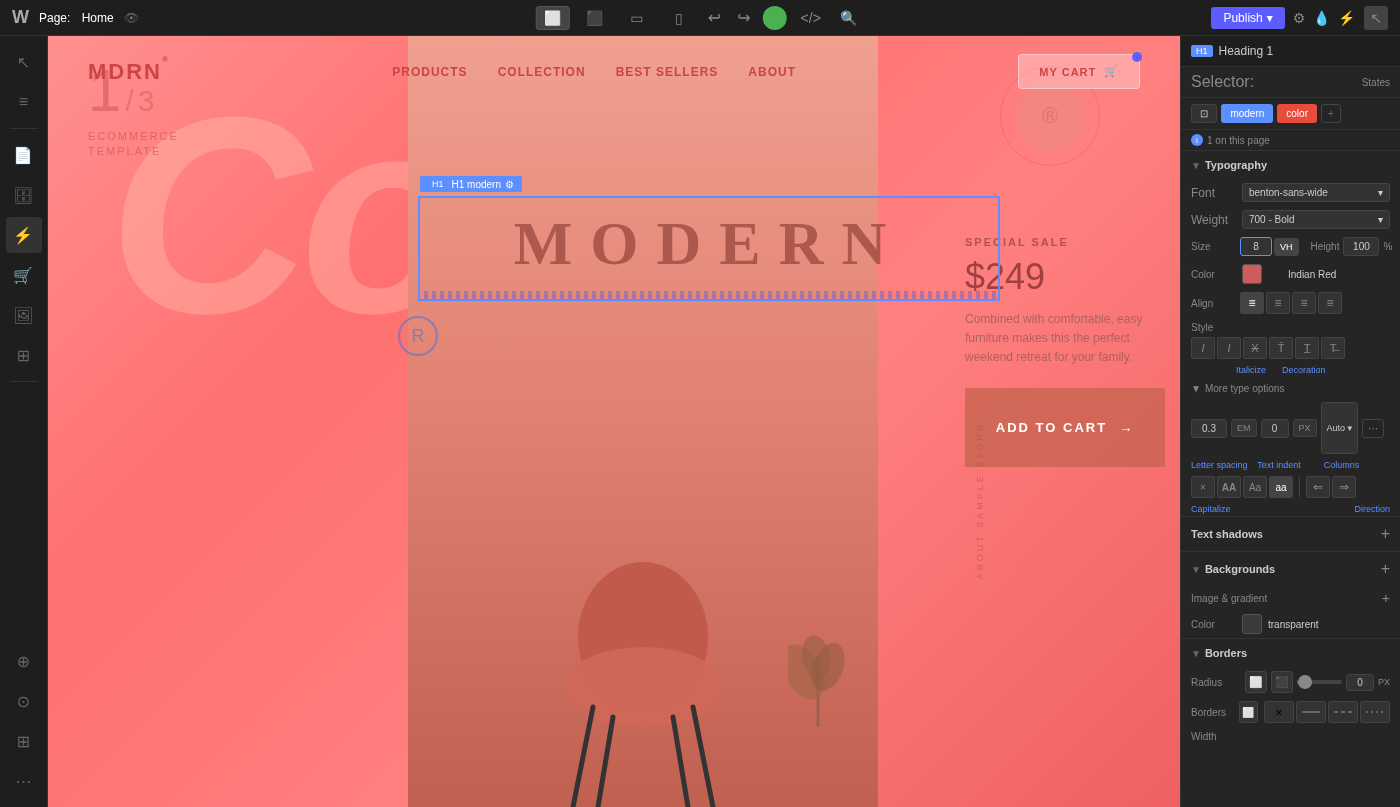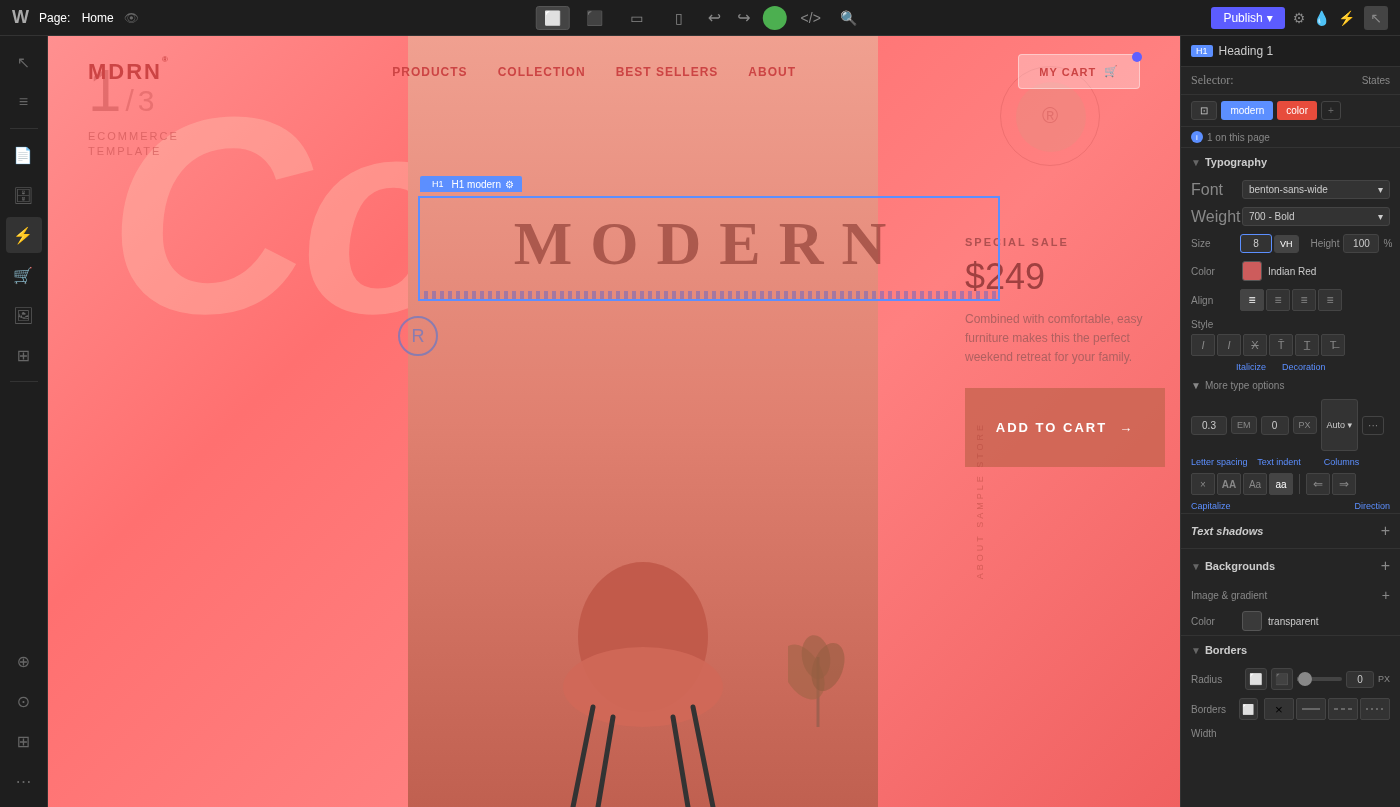--- a/index.html
+++ b/index.html
@@ -296,21 +296,21 @@
     }
     .panel-title { color: #ccc; font-size: 12px; }
 
     .selector-row {
       display: flex;
       align-items: center;
       justify-content: space-between;
       padding: 6px 10px;
       border-bottom: 1px solid #333;
     }
-    .selector-label { color: #888; font-size: 12px; font-family: Liberation Serif, serif; }
+    .selector-label { color: #888; font-size: 16px; }
     .states-label { color: #888; font-size: 10px; }
 
     .selector-chips {
       display: flex;
       gap: 4px;
       padding: 6px 10px;
       border-bottom: 1px solid #333;
       align-items: center;
     }
     .chip {
@@ -345,21 +345,21 @@
     .section-header-left { display: flex; align-items: center; gap: 4px; }
     .section-arrow { color: #666; font-size: 10px; }
     .section-title-text { color: #ccc; font-size: 11px; font-weight: bold; }
 
     .prop-row {
       display: flex;
       align-items: center;
       padding: 4px 10px;
       gap: 6px;
     }
-    .prop-label { color: #888; font-size: 16px; width: 45px; flex-shrink: 0; }
+    .prop-label { color: #888; font-size: 12px; width: 45px; flex-shrink: 0; }
     .prop-select {
       flex: 1;
       background: #333;
       border: 1px solid #444;
       border-radius: 3px;
       color: #ccc;
       font-size: 10px;
       padding: 3px 6px;
       cursor: pointer;
       display: flex; align-items: center; justify-content: space-between;
@@ -401,21 +401,21 @@
 
     
     .color-row {
       display: flex;
       align-items: center;
       padding: 4px 10px;
       gap: 6px;
     }
     .color-label { color: #888; font-size: 10px; width: 45px; flex-shrink: 0; }
     .color-swatch { width: 20px; height: 20px; border-radius: 3px; border: 1px solid #555; cursor: pointer; flex-shrink: 0; }
-    .color-name { color: #ccc; font-size: 10px; }
+    .color-name { color: #ccc; font-size: 10px; margin-left: 20px; }
 
     
     .align-row {
       display: flex;
       align-items: center;
       padding: 4px 10px;
       gap: 4px;
     }
     .align-label { color: #888; font-size: 10px; width: 45px; flex-shrink: 0; }
     .align-btns { display: flex; gap: 2px; }
@@ -529,21 +529,21 @@
 
     
     .shadows-row {
       display: flex;
       align-items: center;
       justify-content: space-between;
       padding: 8px 10px;
       border-top: 1px solid #333;
       cursor: pointer;
     }
-    .shadows-label { color: #ccc; font-size: 11px; font-weight: bold; font-style: italic; }
+    .shadows-label { color: #ccc; font-size: 11px; font-weight: bold; }
     .shadows-add { color: #888; font-size: 16px; cursor: pointer; }
 
     
     .bg-section-header {
       display: flex;
       align-items: center;
       justify-content: space-between;
       padding: 8px 10px;
       border-top: 1px solid #333;
       cursor: pointer;

